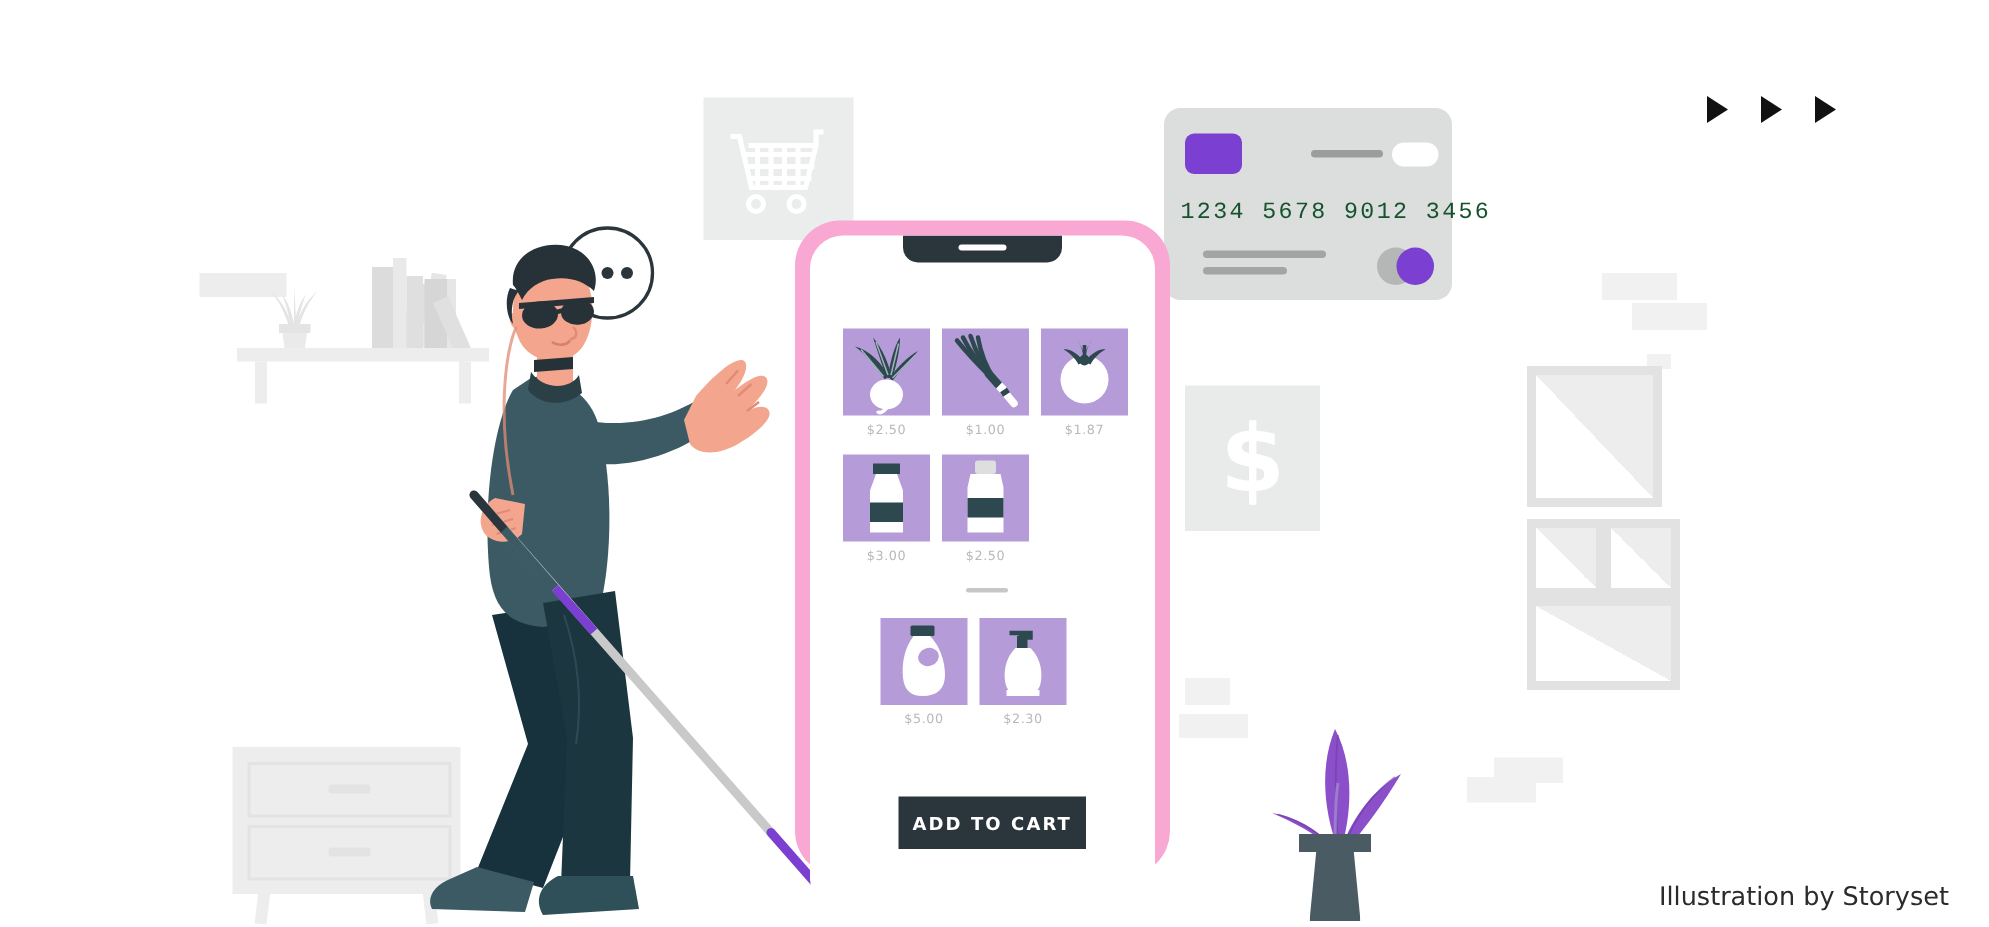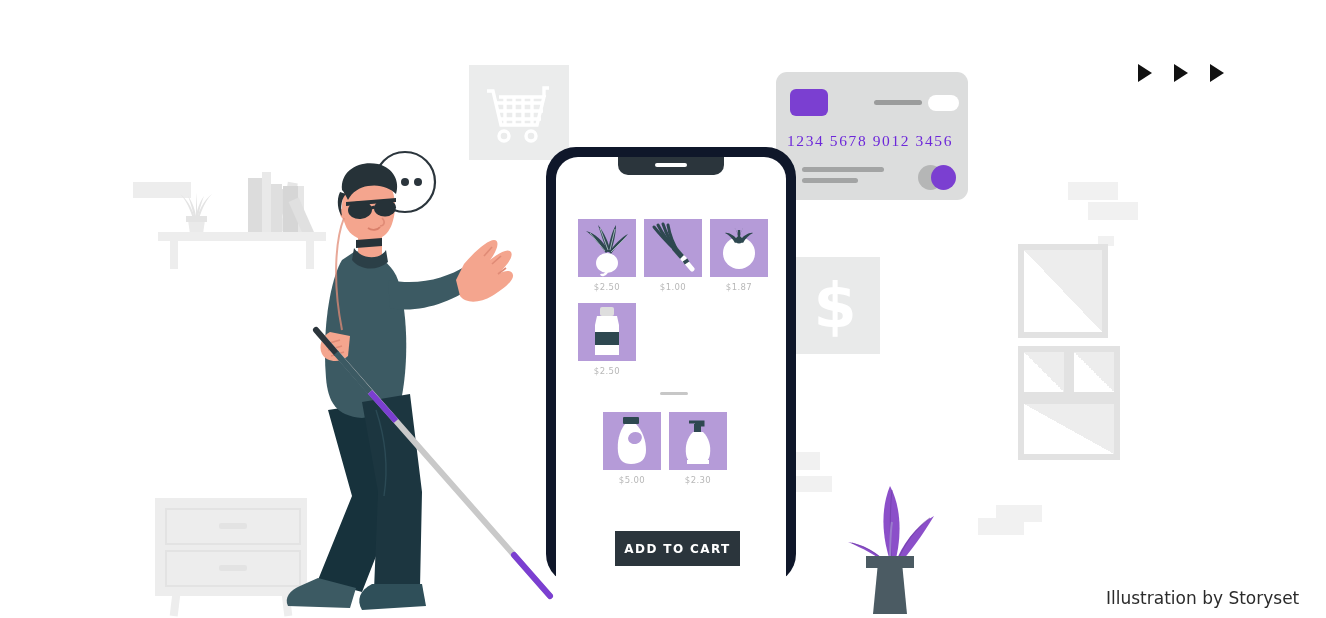--- a/index.html
+++ b/index.html
@@ -20,33 +20,33 @@
   #dollar-panel{left:790px;top:257px;width:90px;height:97px;background:#e9eaea;}
   #dollar-glyph{position:absolute;left:0;top:0;width:90px;height:97px;
      display:flex;align-items:center;justify-content:center;
      font-family:"DejaVu Sans",sans-serif;font-weight:700;font-size:62px;color:#ffffff;}
 
   
   #credit-card{left:776px;top:72px;width:192px;height:128px;background:#dcdddd;border-radius:11px;}
   #cc-chip{position:absolute;left:14px;top:17px;width:38px;height:27px;background:#7b3fd1;border-radius:6px;}
   #cc-line-top{position:absolute;left:98px;top:28px;width:48px;height:5px;background:#9b9c9c;border-radius:3px;}
   #cc-oval{position:absolute;left:152px;top:23px;width:31px;height:16px;background:#ffffff;border-radius:9px;}
-  #cc-number{position:absolute;left:11px;top:60px;width:175px;color:#6d28d9;
-     font-family:Liberation Serif, serif;font-size:15.5px;letter-spacing:1.6px;white-space:nowrap;}
+  #cc-number{position:absolute;left:11px;top:60px;width:175px;color:#14532d;
+     font-family:Liberation Mono, monospace;font-size:15.5px;letter-spacing:1.6px;white-space:nowrap;}
   #cc-line-a{position:absolute;left:26px;top:95px;width:82px;height:5px;background:#a3a4a4;border-radius:3px;}
   #cc-line-b{position:absolute;left:26px;top:106px;width:56px;height:5px;background:#a3a4a4;border-radius:3px;}
   #cc-circ-gray{position:absolute;left:142px;top:93px;width:25px;height:25px;background:#b5b6b6;border-radius:50%;}
   #cc-circ-purple{position:absolute;left:155px;top:93px;width:25px;height:25px;background:#7b3fd1;border-radius:50%;}
 
   
   .play-arrow{width:0;height:0;border-left:14px solid #111111;
      border-top:9px solid transparent;border-bottom:9px solid transparent;}
 
   
-  #phone{left:546px;top:147px;width:250px;height:437px;background:#0f172a;
+  #phone{left:530px;top:147px;width:250px;height:437px;background:#f9a8d4;
      border-radius:30px;}
   #phone-screen{position:absolute;left:10px;top:10px;width:230px;height:451px;
      background:#ffffff;border-radius:22px;overflow:hidden;}
   #phone-notch{position:absolute;left:62px;top:0px;width:106px;height:18px;
      background:#2b353c;border-radius:0 0 10px 10px;}
   #phone-speaker{position:absolute;left:99px;top:6px;width:32px;height:4px;
      background:#ffffff;border-radius:2px;}
 
   .grid-row{position:absolute;left:22px;width:192px;display:flex;gap:8px;}
   .tile-wrap{width:58px;}
@@ -339,20 +339,30 @@
             </svg>
           </div>
           <div class="tile-price">$1.87</div>
         </div>
       </div>
 
       <div class="grid-row" style="top:146px;">
         <div class="tile-wrap">
           <div class="tile">
             <svg width="58" height="58" viewBox="0 0 58 58">
+              <rect x="20" y="6" width="18" height="7" fill="#2e4850"></rect>
+              <path d="M22 13 L36 13 L40 24 L40 52 L18 52 L18 24Z" fill="#ffffff"></path>
+              <rect x="18" y="32" width="22" height="13" fill="#2e4850"></rect>
+            </svg>
+          </div>
+          <div class="tile-price">$3.00</div>
+        </div>
+        <div class="tile-wrap">
+          <div class="tile">
+            <svg width="58" height="58" viewBox="0 0 58 58">
               <rect x="22" y="4" width="14" height="9" rx="2" fill="#dedede"></rect>
               <path d="M19 13 L39 13 L41 22 L41 52 L17 52 L17 22Z" fill="#ffffff"></path>
               <rect x="17" y="29" width="24" height="13" fill="#2e4850"></rect>
             </svg>
           </div>
           <div class="tile-price">$2.50</div>
         </div>
       </div>
 
       <div id="grid-divider"></div>

